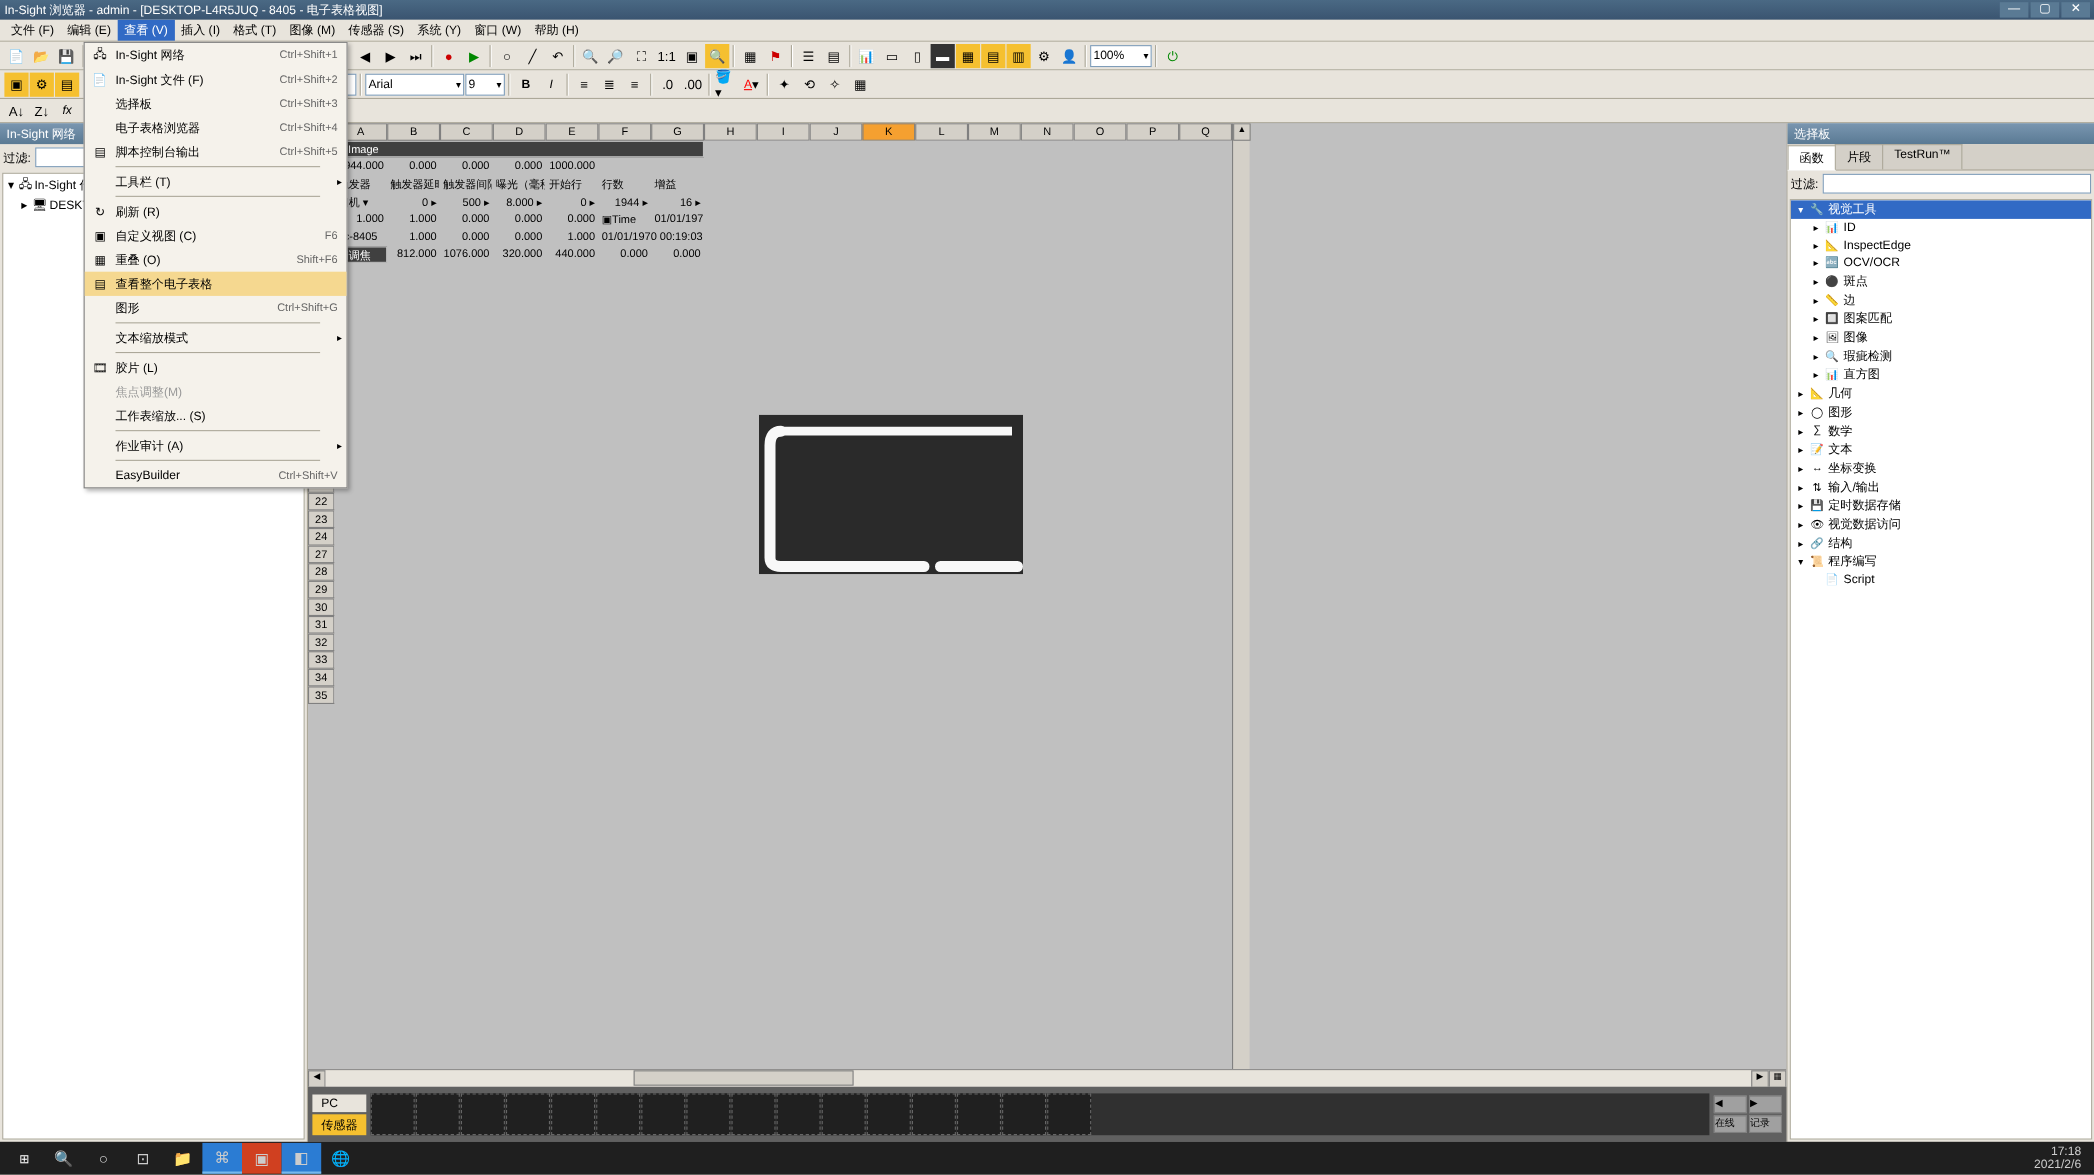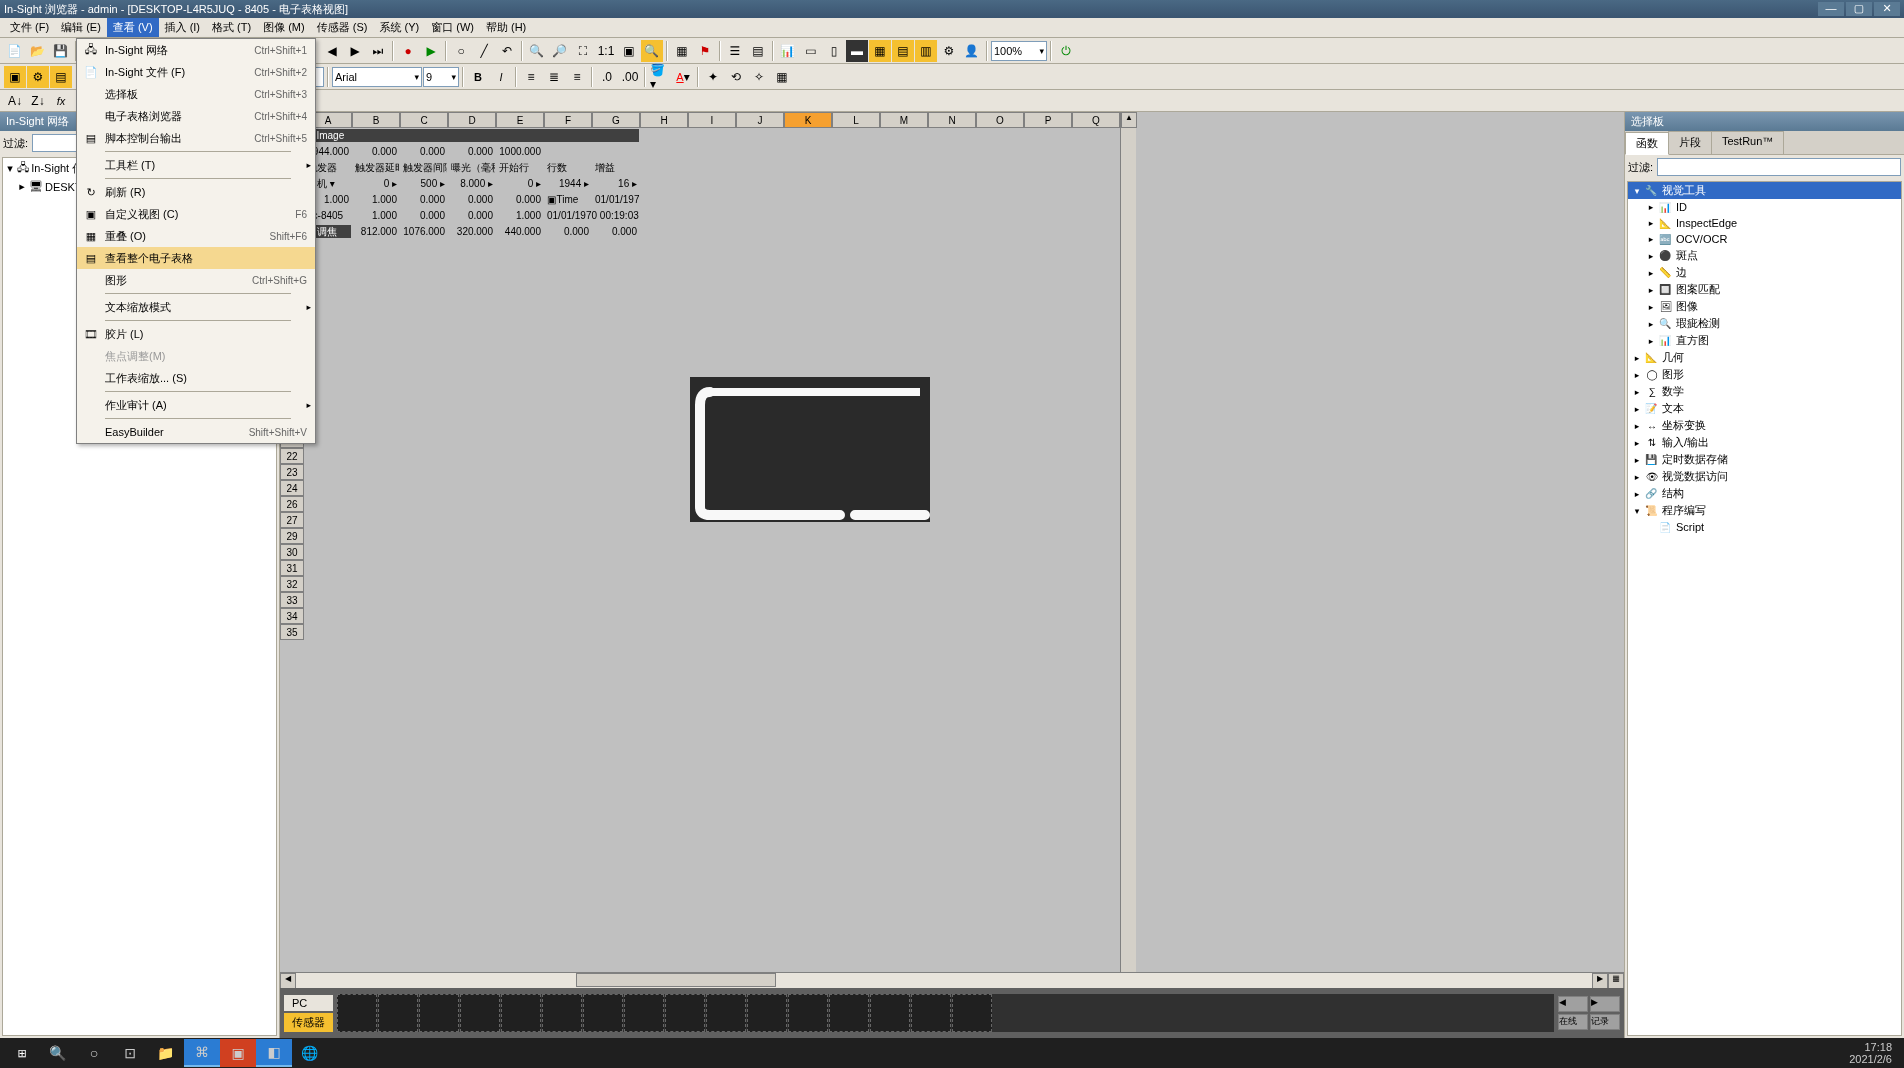--- a/index.html
+++ b/index.html
@@ -726,41 +726,41 @@
               <div class="cell" style="width:48px"></div>
               <div class="cell" style="width:48px"></div>
               <div class="cell" style="width:48px"></div>
               <div class="cell" style="width:48px"></div>
               <div class="cell" style="width:48px"></div>
               <div class="cell" style="width:48px"></div>
               <div class="cell" style="width:48px"></div>
               <div class="cell" style="width:48px"></div>
             </div>
             <div style="display:flex">
-              <div class="rowhdr" style="width:24px">26</div>
-              <div class="cell" style="width:48px"></div>
-              <div class="cell" style="width:48px"></div>
-              <div class="cell" style="width:48px"></div>
-              <div class="cell" style="width:48px"></div>
-              <div class="cell" style="width:48px"></div>
-              <div class="cell" style="width:48px"></div>
-              <div class="cell" style="width:48px"></div>
-              <div class="cell" style="width:48px"></div>
-              <div class="cell" style="width:48px"></div>
-              <div class="cell" style="width:48px"></div>
-              <div class="cell" style="width:48px"></div>
-              <div class="cell" style="width:48px"></div>
-              <div class="cell" style="width:48px"></div>
-              <div class="cell" style="width:48px"></div>
-              <div class="cell" style="width:48px"></div>
-              <div class="cell" style="width:48px"></div>
-              <div class="cell" style="width:48px"></div>
-            </div>
-            <div style="display:flex">
               <div class="rowhdr" style="width:24px">27</div>
+              <div class="cell" style="width:48px"></div>
+              <div class="cell" style="width:48px"></div>
+              <div class="cell" style="width:48px"></div>
+              <div class="cell" style="width:48px"></div>
+              <div class="cell" style="width:48px"></div>
+              <div class="cell" style="width:48px"></div>
+              <div class="cell" style="width:48px"></div>
+              <div class="cell" style="width:48px"></div>
+              <div class="cell" style="width:48px"></div>
+              <div class="cell" style="width:48px"></div>
+              <div class="cell" style="width:48px"></div>
+              <div class="cell" style="width:48px"></div>
+              <div class="cell" style="width:48px"></div>
+              <div class="cell" style="width:48px"></div>
+              <div class="cell" style="width:48px"></div>
+              <div class="cell" style="width:48px"></div>
+              <div class="cell" style="width:48px"></div>
+            </div>
+            <div style="display:flex">
+              <div class="rowhdr" style="width:24px">28</div>
               <div class="cell" style="width:48px"></div>
               <div class="cell" style="width:48px"></div>
               <div class="cell" style="width:48px"></div>
               <div class="cell" style="width:48px"></div>
               <div class="cell" style="width:48px"></div>
               <div class="cell" style="width:48px"></div>
               <div class="cell" style="width:48px"></div>
               <div class="cell" style="width:48px"></div>
               <div class="cell" style="width:48px"></div>
               <div class="cell" style="width:48px"></div>
@@ -1169,21 +1169,21 @@
     <div class="dd-sep"></div>
     <div class="dd-item">
       <span class="ico"></span>
       <span class="lbl">作业审计 (A)</span>
       <span class="sub">▸</span>
     </div>
     <div class="dd-sep"></div>
     <div class="dd-item">
       <span class="ico"></span>
       <span class="lbl">EasyBuilder</span>
-      <span class="shortcut">Shift+Shift+V</span>
+      <span class="shortcut">Ctrl+Shift+V</span>
     </div>
   </div>
 
 <div class="taskbar">
   <div class="start">⊞</div>
   <div class="tbitem">🔍</div>
   <div class="tbitem">○</div>
   <div class="tbitem">⊡</div>
   <div class="tbitem">📁</div>
   <div class="tbitem active" style="background:#2b7cd3">⌘</div>

